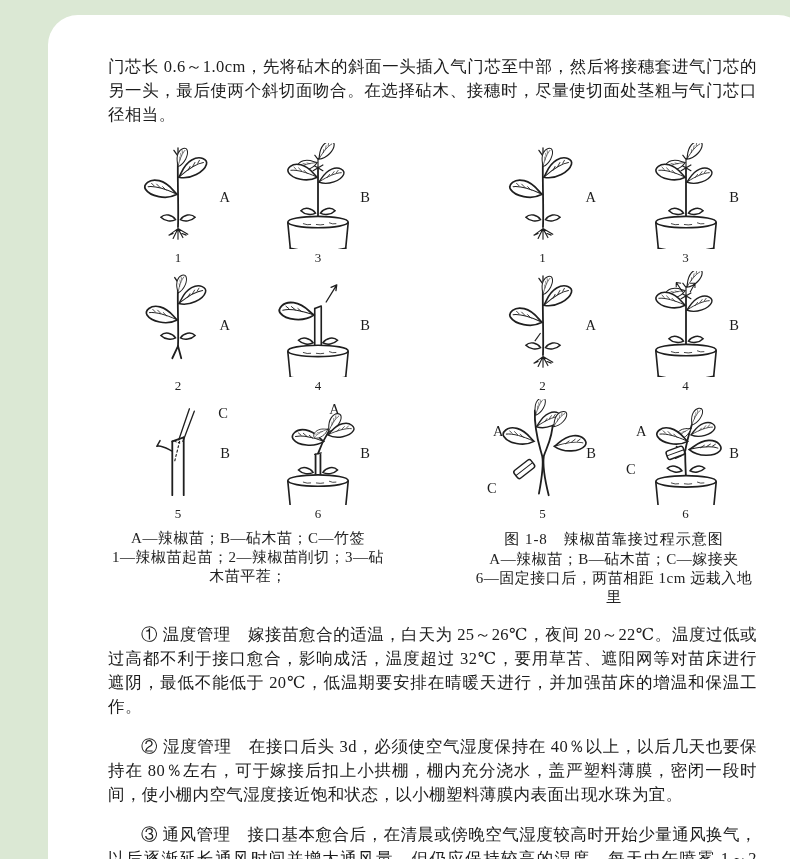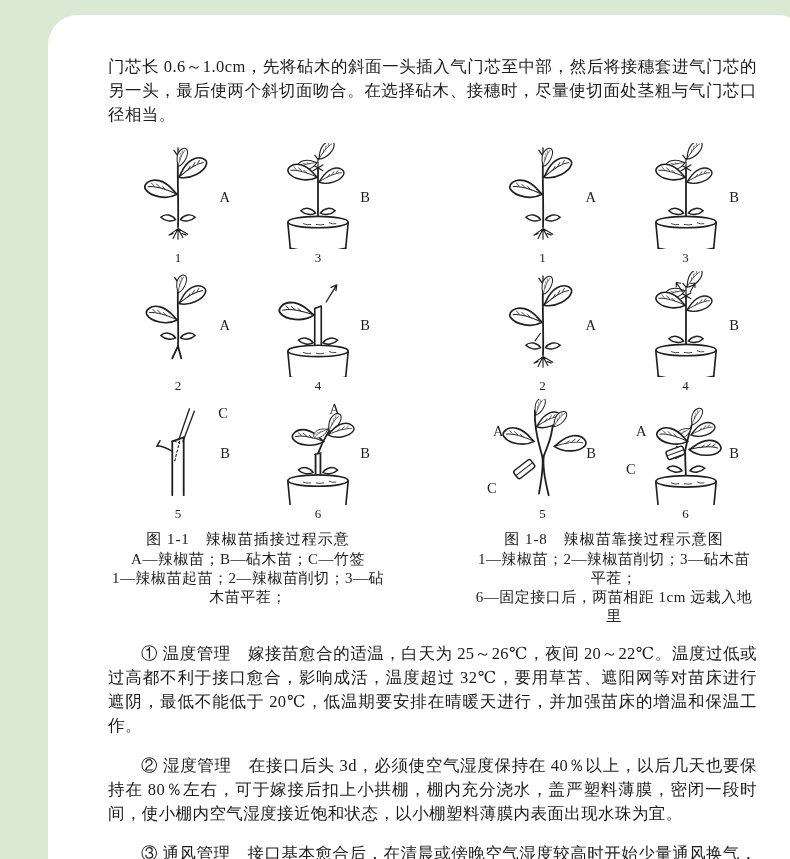--- a/index.html
+++ b/index.html
@@ -273,21 +273,20 @@
             <div class="panel">
               <svg viewBox="0 0 100 130" class="art">
                 <use href="#art-graft-pot"></use>
               </svg>
               <span class="panel-letter pos-t">A</span>
               <span class="panel-letter pos-r">B</span>
               <div class="panel-num">6</div>
             </div>
           </div>
         <figcaption class="fig-caption">
-          <div class="fig-title">图 1-1　辣椒苗插接过程示意</div>
           <div class="legend">
               <div class="legend-line">A—辣椒苗；B—砧木苗；C—竹签</div>
               <div class="legend-line">1—辣椒苗起苗；2—辣椒苗削切；3—砧木苗平茬；</div>
             </div>
         </figcaption>
       </figure>
 
       <figure class="figure right">
         <div class="panel-grid">
             <div class="panel">
@@ -333,21 +332,21 @@
               </svg>
               <span class="panel-letter pos-tl">A</span>
               <span class="panel-letter pos-l">C</span>
               <span class="panel-letter pos-r">B</span>
               <div class="panel-num">6</div>
             </div>
           </div>
         <figcaption class="fig-caption">
           <div class="fig-title">图 1-8　辣椒苗靠接过程示意图</div>
           <div class="legend">
-              <div class="legend-line">1—辣椒苗；2—辣椒苗削切；3—砧木苗平茬；</div>
+              <div class="legend-line">A—辣椒苗；B—砧木苗；C—嫁接夹</div>
               <div class="legend-line">6—固定接口后，两苗相距 1cm 远栽入地里</div>
             </div>
         </figcaption>
       </figure>
 
     </div>
 
 
     <div>
         <p class="body-text para-indent">① 温度管理　嫁接苗愈合的适温，白天为 25～26℃，夜间 20～22℃。温度过低或过高都不利于接口愈合，影响成活，温度超过 32℃，要用草苫、遮阳网等对苗床进行遮阴，最低不能低于 20℃，低温期要安排在晴暖天进行，并加强苗床的增温和保温工作。</p>

